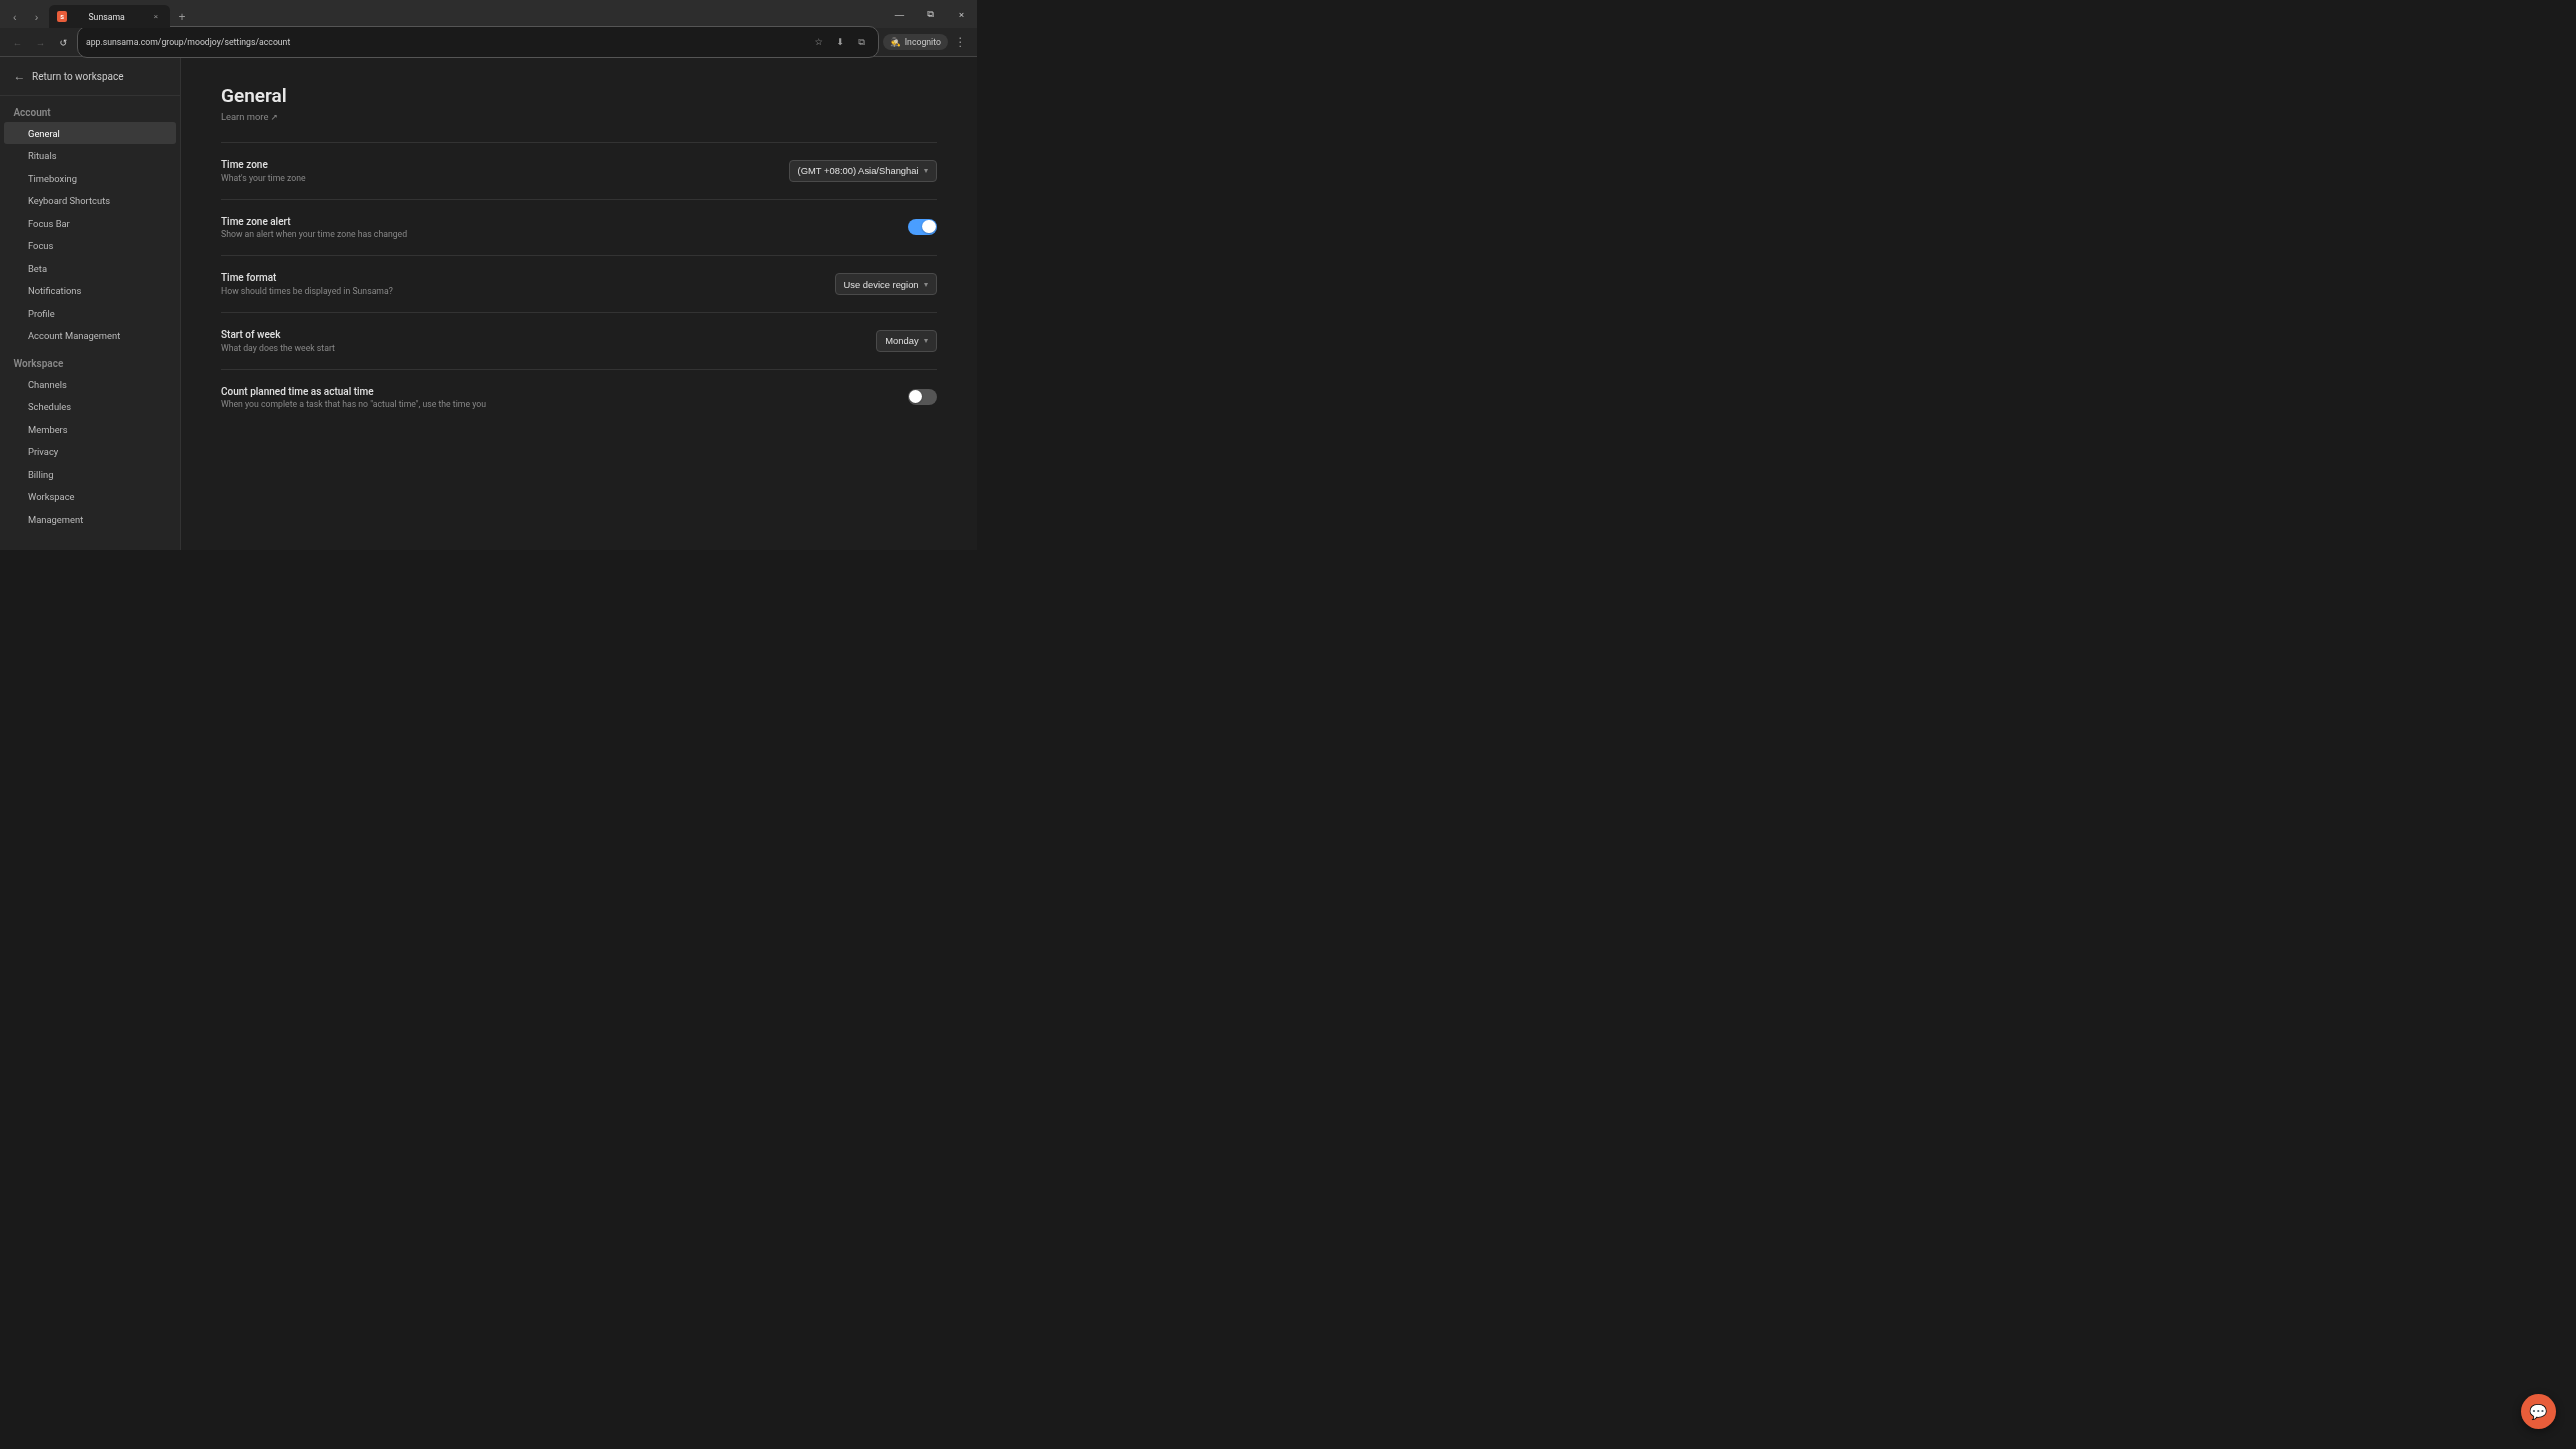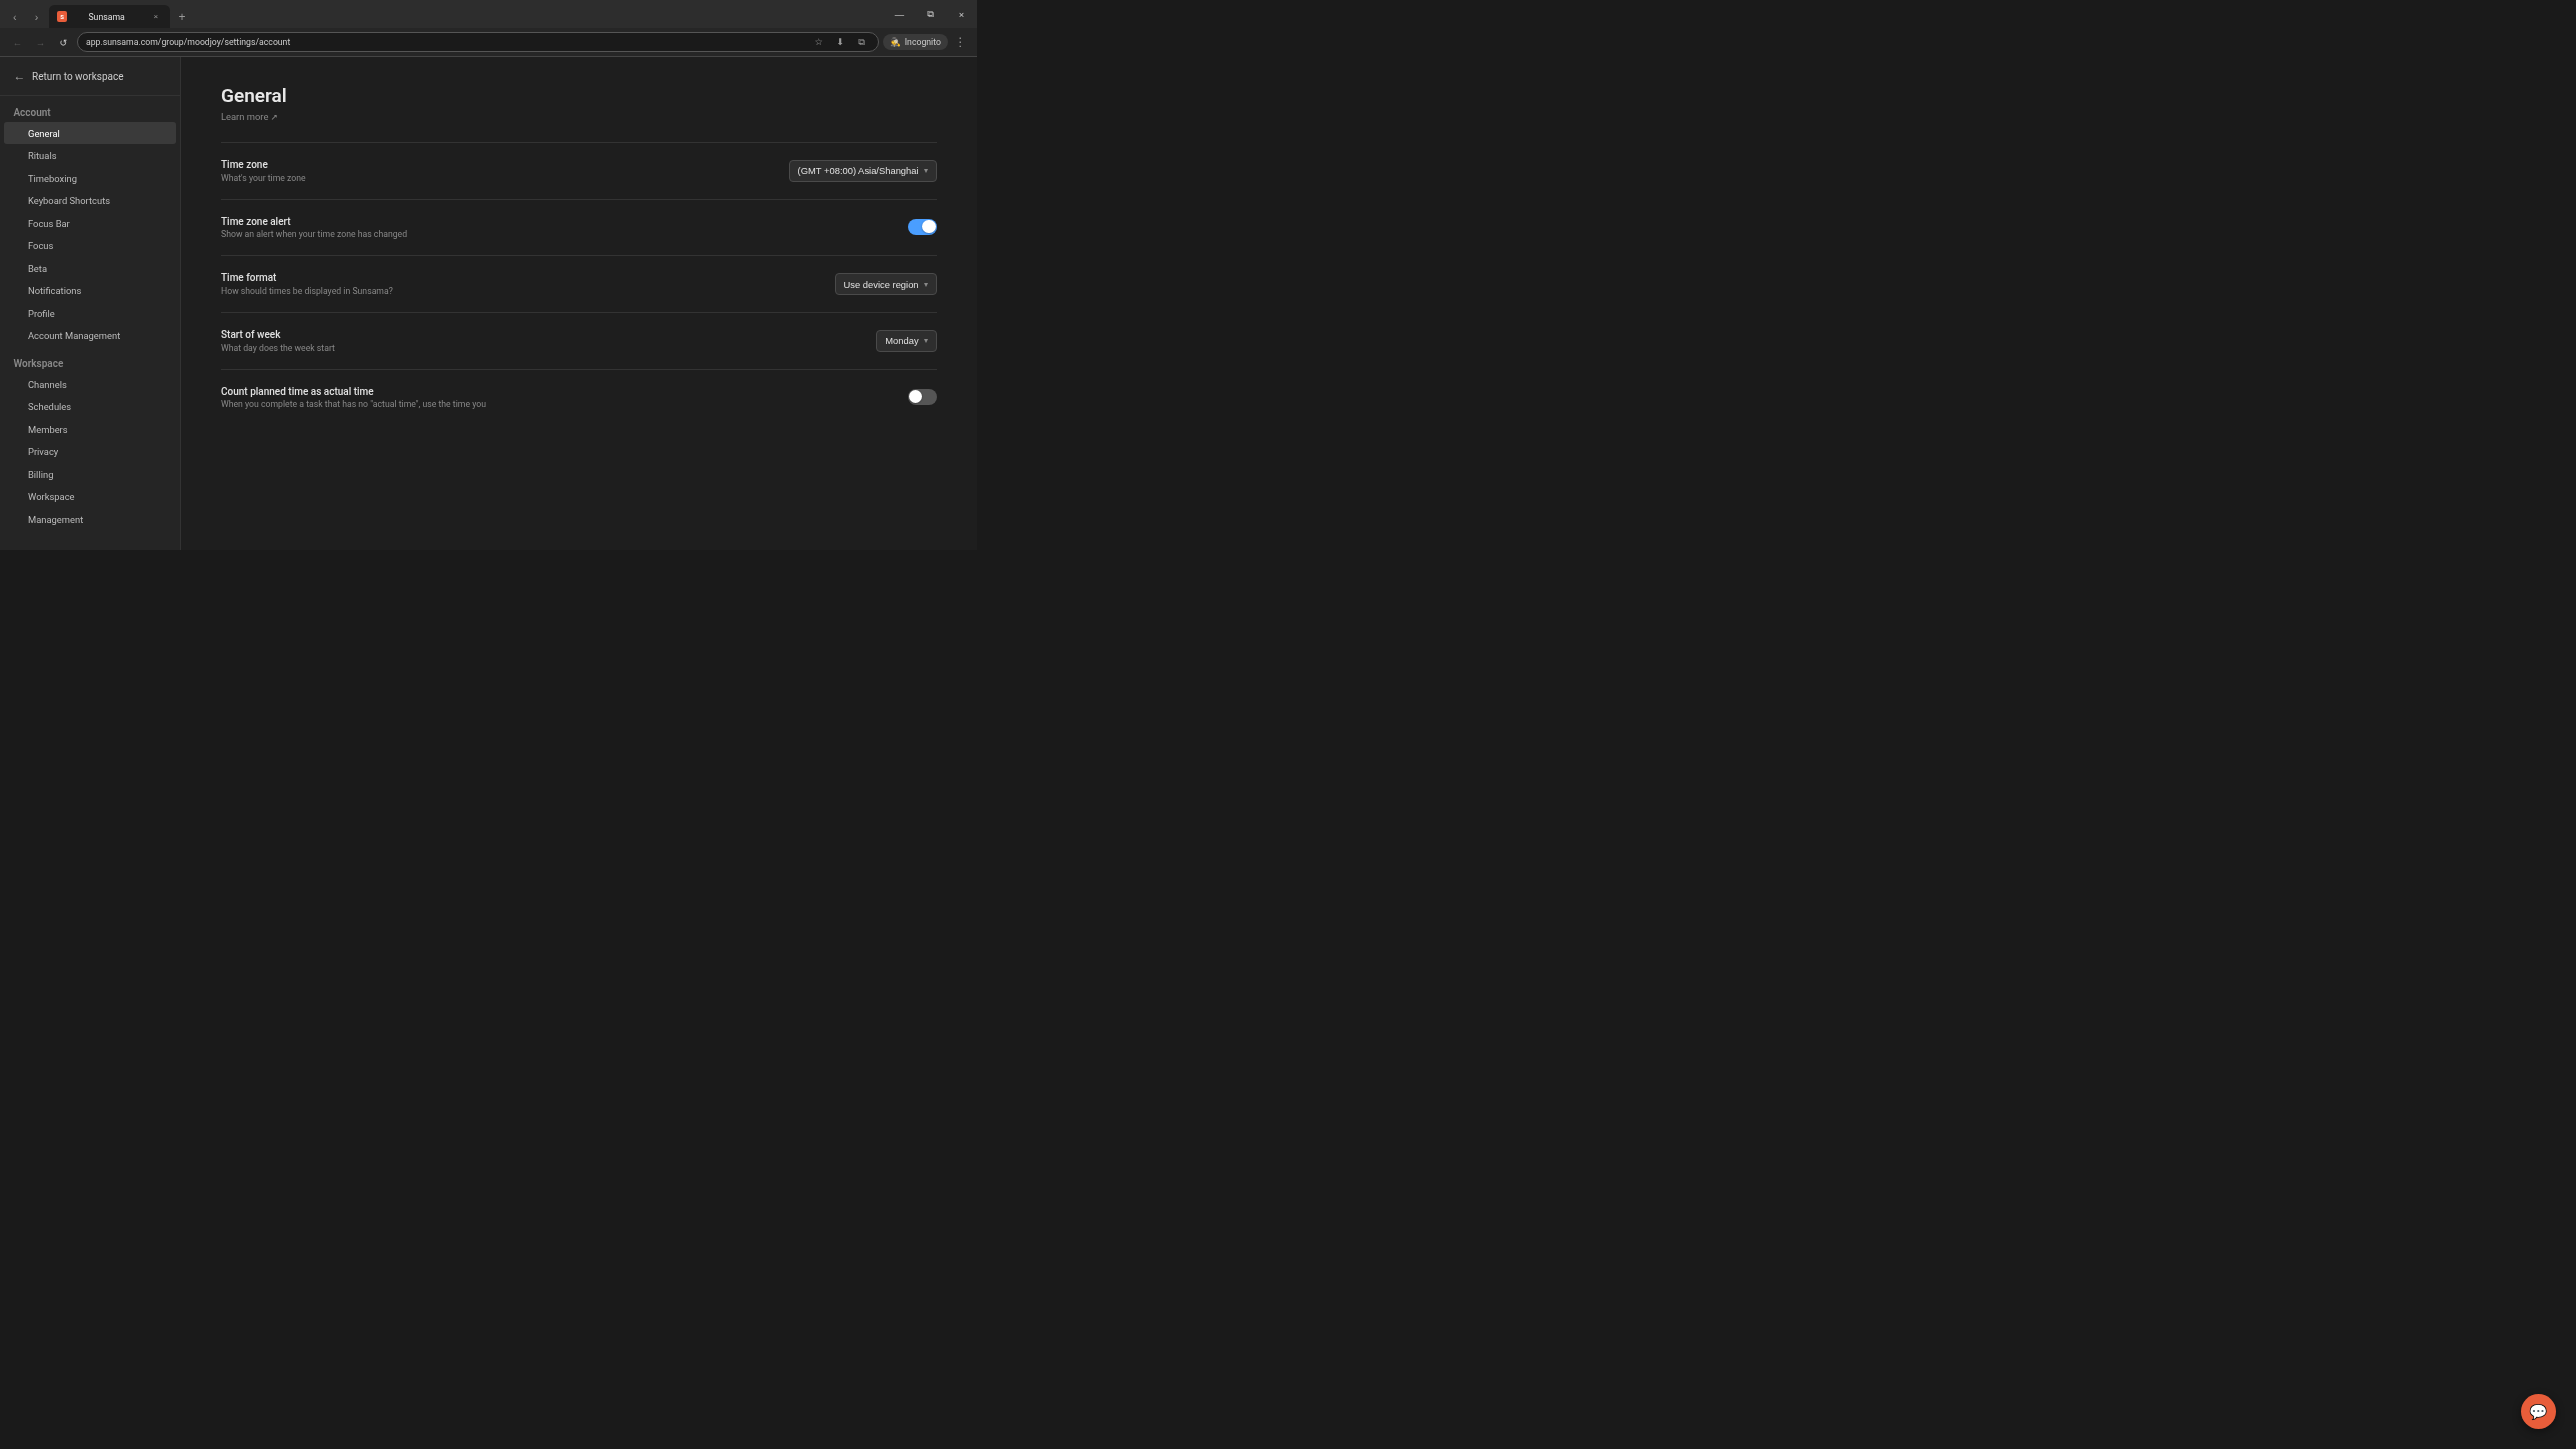--- a/index.html
+++ b/index.html
@@ -125,21 +125,21 @@
       cursor: pointer;
       display: flex;
       align-items: center;
       justify-content: center;
       font-size: 9.4px;
     }
     .nav-btn.disabled { color: #555; cursor: default; }
 
     .address-bar {
       flex: 1;
-      height: 20px;
+      height: 32px;
       background: #1a1a1a;
       border: 0.7px solid #555;
       border-radius: 10px;
       display: flex;
       align-items: center;
       padding: 0 8px;
       gap: 5.4px;
     }
 
     .address-url {

